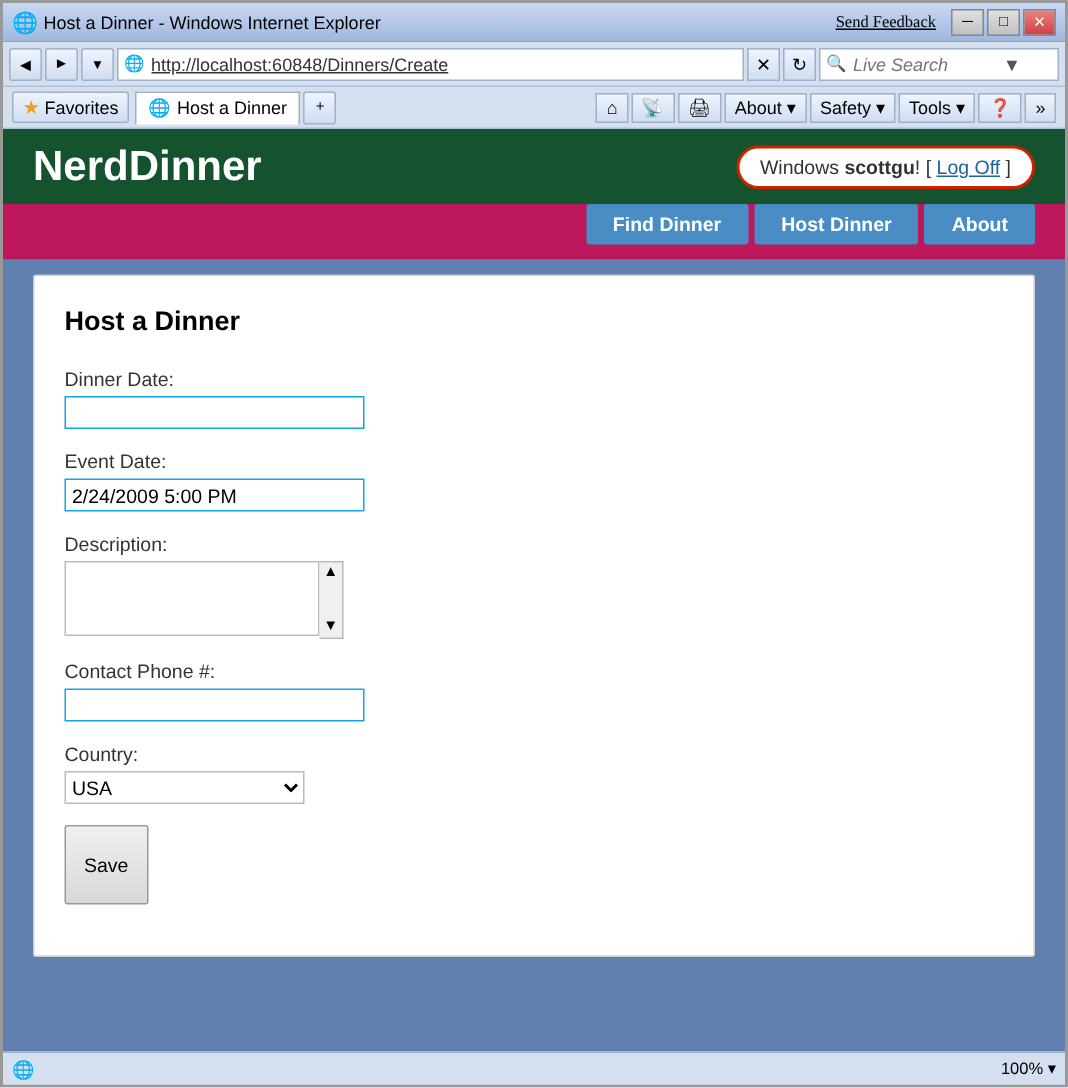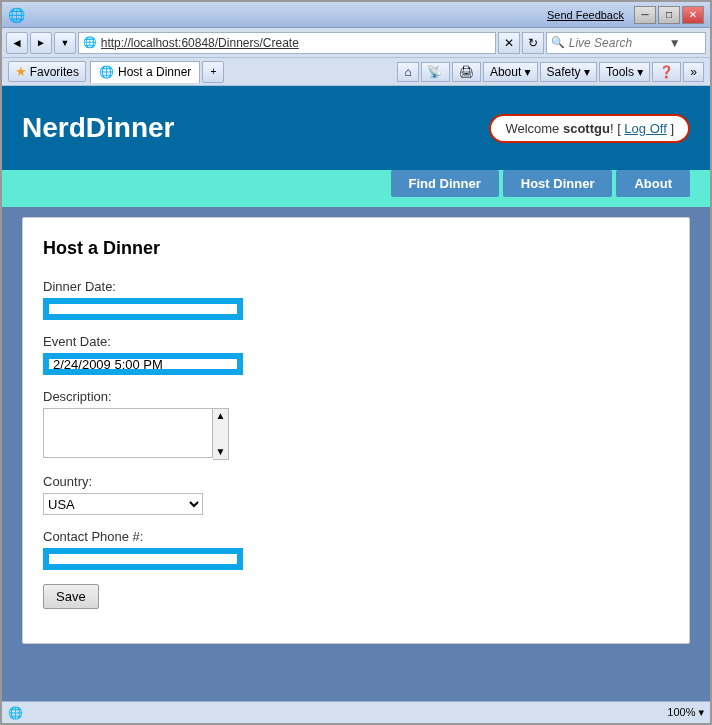--- a/index.html
+++ b/index.html
@@ -9,21 +9,21 @@
     .window-frame { width: 712px; height: 725px; background: #e8e8e8; border: 2px solid #999; display: flex; flex-direction: column; }
 
     
     .title-bar { background: linear-gradient(to bottom, #c8d8f0, #a0b8e0); height: 26px; display: flex; align-items: center; justify-content: space-between; padding: 0 6px; border-bottom: 1px solid #88a0c0; }
     .title-bar-left { display: flex; align-items: center; gap: 5px; }
     .title-bar-icon { width: 16px; height: 16px; }
     .title-bar-text { font-size: 12px; color: #000; font-weight: normal; }
     .title-bar-buttons { display: flex; gap: 2px; }
     .title-btn { width: 22px; height: 18px; border: 1px solid #888; font-size: 10px; cursor: pointer; display: flex; align-items: center; justify-content: center; background: linear-gradient(to bottom, #e0e0e0, #c0c0c0); }
     .title-btn.close { background: linear-gradient(to bottom, #f08080, #d04040); color: white; }
-    .title-btn-feedback { font-size: 11px; color: #000; margin-right: 4px; cursor: pointer; text-decoration: underline; }
+    .title-btn-feedback { font-size: 11px; color: #000; margin-right: 4px; cursor: pointer; text-decoration: underline; font-family: Liberation Serif, serif; }
 
     
     .toolbar { background: #d4e0f0; border-bottom: 1px solid #b0c0d8; padding: 2px 4px; display: flex; align-items: center; gap: 2px; height: 30px; }
     .nav-btn { width: 22px; height: 22px; border: 1px solid #a0b0c8; background: linear-gradient(to bottom, #eef4ff, #d0ddf0); border-radius: 2px; cursor: pointer; display: flex; align-items: center; justify-content: center; font-size: 12px; }
     .address-bar { flex: 1; height: 22px; border: 1px solid #a0b0c8; background: white; padding: 0 4px; font-size: 12px; display: flex; align-items: center; }
     .address-text { font-size: 12px; color: #333; text-decoration: underline; }
     .refresh-btn { width: 22px; height: 22px; border: 1px solid #a0b0c8; background: linear-gradient(to bottom, #eef4ff, #d0ddf0); cursor: pointer; display: flex; align-items: center; justify-content: center; font-size: 12px; }
     .search-bar { display: flex; align-items: center; background: white; border: 1px solid #a0b0c8; height: 22px; padding: 0 4px; width: 160px; }
     .search-icon-ie { color: #4a6ea8; margin-right: 4px; font-size: 11px; }
     .search-input { border: none; outline: none; font-size: 12px; width: 100px; color: #6d28d9; font-style: italic; }
@@ -36,56 +36,57 @@
     .tab-bar { display: flex; align-items: center; flex: 1; gap: 2px; }
     .ie-tab { display: flex; align-items: center; gap: 4px; padding: 3px 8px; background: white; border: 1px solid #a0b0c8; border-bottom: none; font-size: 12px; cursor: pointer; height: 22px; }
     .ie-tab-icon { color: #4a90d9; font-size: 12px; }
     .toolbar-actions { display: flex; gap: 2px; align-items: center; }
     .action-btn { padding: 2px 6px; border: 1px solid #a0b0c8; background: linear-gradient(to bottom, #eef4ff, #d0ddf0); cursor: pointer; font-size: 12px; display: flex; align-items: center; gap: 2px; }
 
     
     .page-area { flex: 1; background: #6080b0; overflow: hidden; display: flex; flex-direction: column; }
 
     
-    .site-header { background: #0369a1; padding: 26px 20px; display: flex; align-items: center; justify-content: space-between; }
+    .site-header { background: #14532d; padding: 9px 20px; display: flex; align-items: center; justify-content: space-between; }
     .site-logo { color: white; font-size: 28px; font-weight: bold; }
     .welcome-box { background: white; border: 2px solid #cc2200; border-radius: 20px; padding: 5px 14px; font-size: 13px; color: #333; }
     .welcome-box a { color: #1a6496; text-decoration: underline; }
 
     
-    .nav-tabs { background: #5eead4; padding: 0 20px 10px; display: flex; justify-content: flex-end; gap: 4px; }
+    .nav-tabs { background: #be185d; padding: 0 20px 10px; display: flex; justify-content: flex-end; gap: 4px; }
     .nav-tab { padding: 6px 18px; background: #4a8cc4; color: white; border: none; cursor: pointer; font-size: 13px; font-weight: bold; border-radius: 2px; }
 
     
     .main-content { flex: 1; background: #6080b0; padding: 10px 20px 20px; overflow-y: auto; }
     .content-panel { background: white; border: 1px solid #ccc; border-radius: 2px; padding: 20px; }
     .page-title { font-size: 18px; font-weight: bold; margin-bottom: 20px; color: #000; }
 
     
     .form-group { margin-bottom: 14px; }
     .form-label { display: block; margin-bottom: 4px; color: #333; font-size: 13px; }
-    .form-input { width: 200px; height: 22px; border: 6px solid #0ea5e9; padding: 2px 4px; font-size: 13px; }
+    .form-input { width: 200px; height: 22px; border: 1px solid #0ea5e9; padding: 2px 4px; font-size: 13px; }
     .form-textarea { width: 170px; height: 50px; border: 1px solid #bbb; padding: 2px 4px; font-size: 13px; resize: none; }
     .form-select { width: 160px; height: 22px; border: 1px solid #bbb; font-size: 13px; background: white; }
-    .save-btn { padding: 4px 12px; background: linear-gradient(to bottom, #f0f0f0, #d8d8d8); border: 1px solid #999; cursor: pointer; font-size: 13px; border-radius: 2px; }
+    .save-btn { padding: 18px 12px; background: linear-gradient(to bottom, #f0f0f0, #d8d8d8); border: 1px solid #999; cursor: pointer; font-size: 13px; border-radius: 2px; }
 
     
     .status-bar { background: #d4e0f0; border-top: 1px solid #a0b0c8; height: 22px; display: flex; align-items: center; padding: 0 6px; font-size: 11px; gap: 4px; }
     .status-icon { color: #4a6ea8; font-size: 12px; }
     .status-text { color: #333; }
     .status-right { margin-left: auto; display: flex; align-items: center; gap: 8px; font-size: 11px; }
   </style>
 </head>
 <body>
 
 <div class="window-frame">
 
   <div class="title-bar">
     <div class="title-bar-left">
       <span class="title-bar-icon" style="color:#4a90d9; font-size:14px;">🌐</span>
+      <span class="title-bar-text">Host a Dinner - Windows Internet Explorer</span>
     </div>
     <div style="display:flex;align-items:center;gap:6px;">
       <span class="title-btn-feedback">Send Feedback</span>
       <div class="title-bar-buttons">
         <button class="title-btn">─</button>
         <button class="title-btn">□</button>
         <button class="title-btn close">✕</button>
       </div>
     </div>
   </div>
@@ -129,21 +130,21 @@
       <button class="action-btn">❓</button>
       <button class="action-btn">»</button>
     </div>
   </div>
 
   <div class="page-area">
 
     <div class="site-header">
       <span class="site-logo">NerdDinner</span>
       <div class="welcome-box">
-        <span>Welcome </span><strong>scottgu</strong><span>! [ </span><a href="#">Log Off</a><span> ]</span>
+        <span>Windows </span><strong>scottgu</strong><span>! [ </span><a href="#">Log Off</a><span> ]</span>
       </div>
     </div>
 
     <div class="nav-tabs">
       <button class="nav-tab">Find Dinner</button>
       <button class="nav-tab">Host Dinner</button>
       <button class="nav-tab">About</button>
     </div>
 
     <div class="main-content">
@@ -168,35 +169,35 @@
               <textarea class="form-textarea" style=""></textarea>
               <div style="display:flex;flex-direction:column;border:1px solid #bbb;border-left:none;background:#f0f0f0;width:16px;height:52px;justify-content:space-between;align-items:center;padding:2px 0;">
                 <button style="border:none;background:none;cursor:pointer;font-size:10px;line-height:1;">▲</button>
                 <button style="border:none;background:none;cursor:pointer;font-size:10px;line-height:1;">▼</button>
               </div>
             </div>
           </div>
 
 
           <div class="form-group">
+            <label class="form-label">Contact Phone #:</label>
+            <input type="text" class="form-input" value="" style="">
+          </div>
+
+          <div class="form-group">
             <label class="form-label">Country:</label>
             <select class="form-select">
               <option value="USA" selected="">USA</option>
               <option value="UK">UK</option>
               <option value="Canada">Canada</option>
               <option value="Australia">Australia</option>
             </select>
           </div>
 
           <div class="form-group">
-            <label class="form-label">Contact Phone #:</label>
-            <input type="text" class="form-input" value="" style="">
-          </div>
-
-          <div class="form-group">
             <button type="submit" class="save-btn">Save</button>
           </div>
         </form>
       </div>
     </div>
   </div>
 
   <div class="status-bar">
     <span class="status-icon">🌐</span>
     <div class="status-right">

